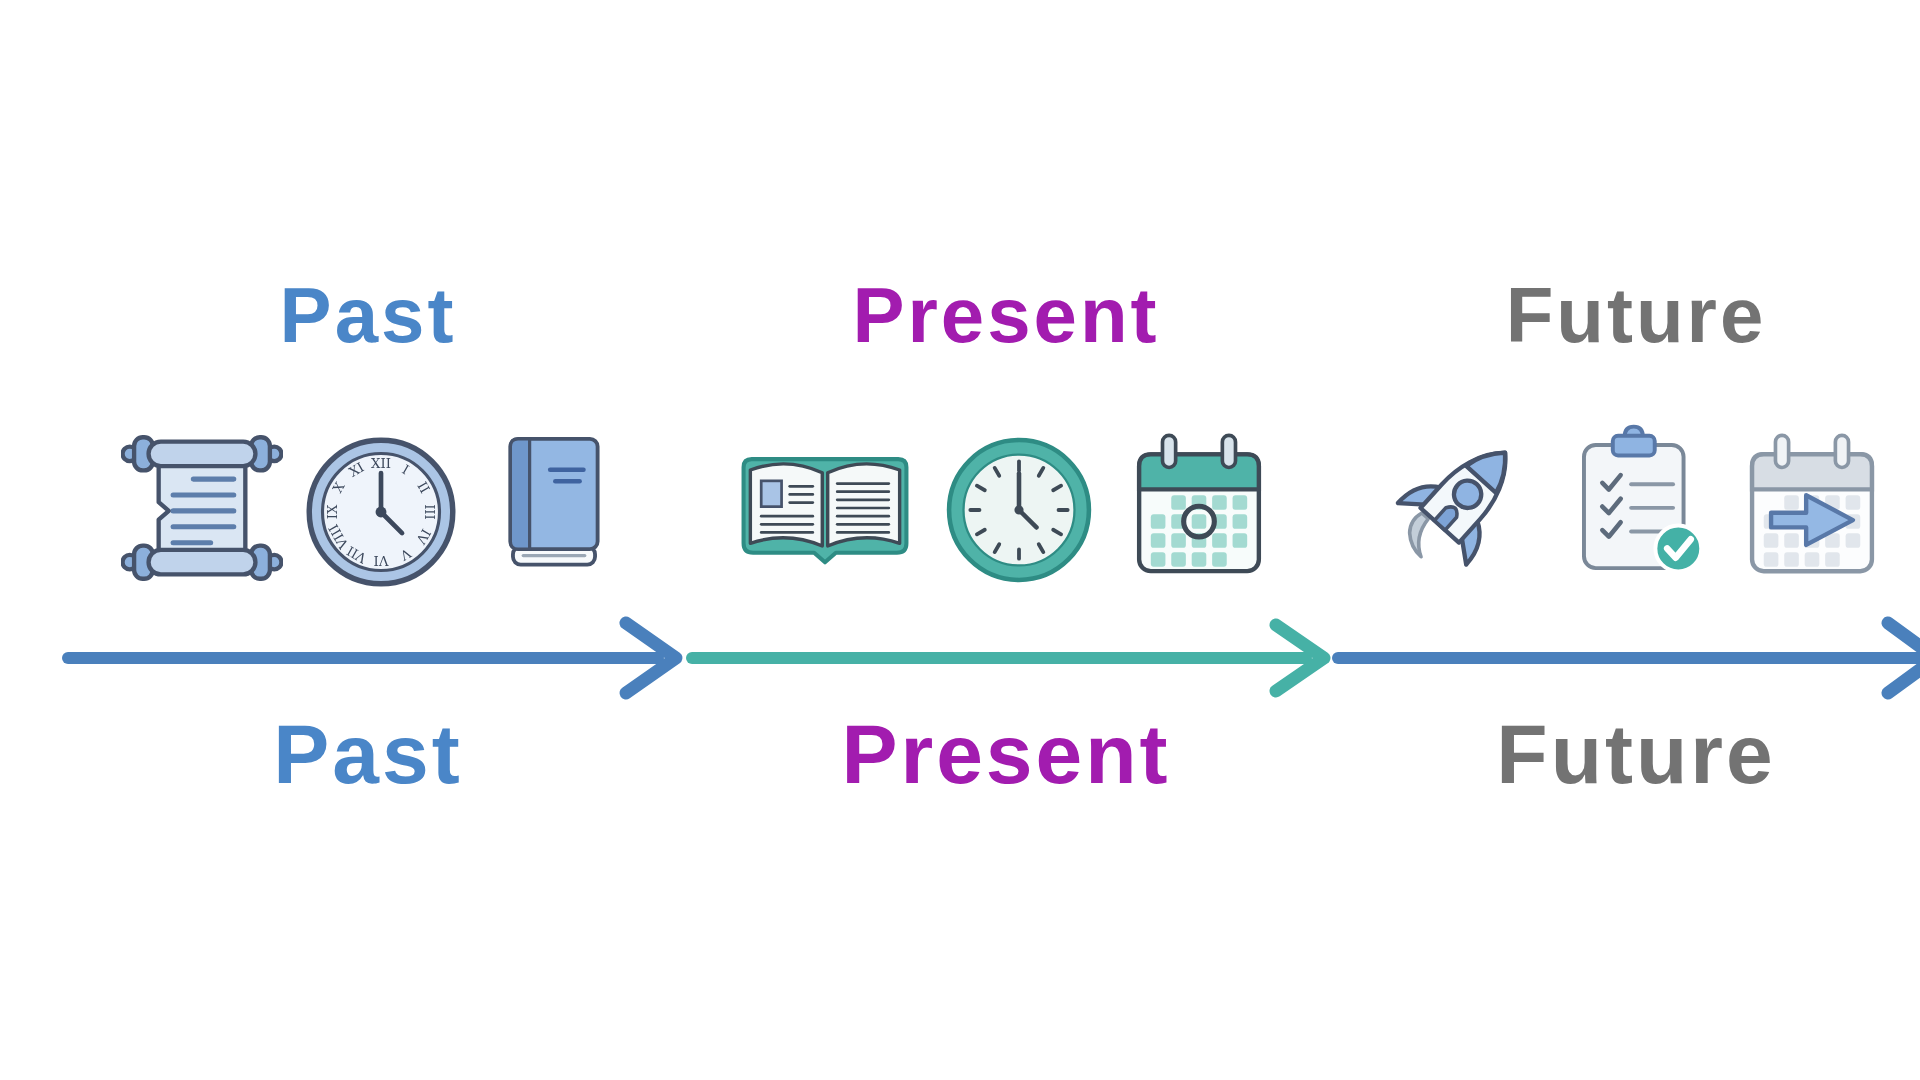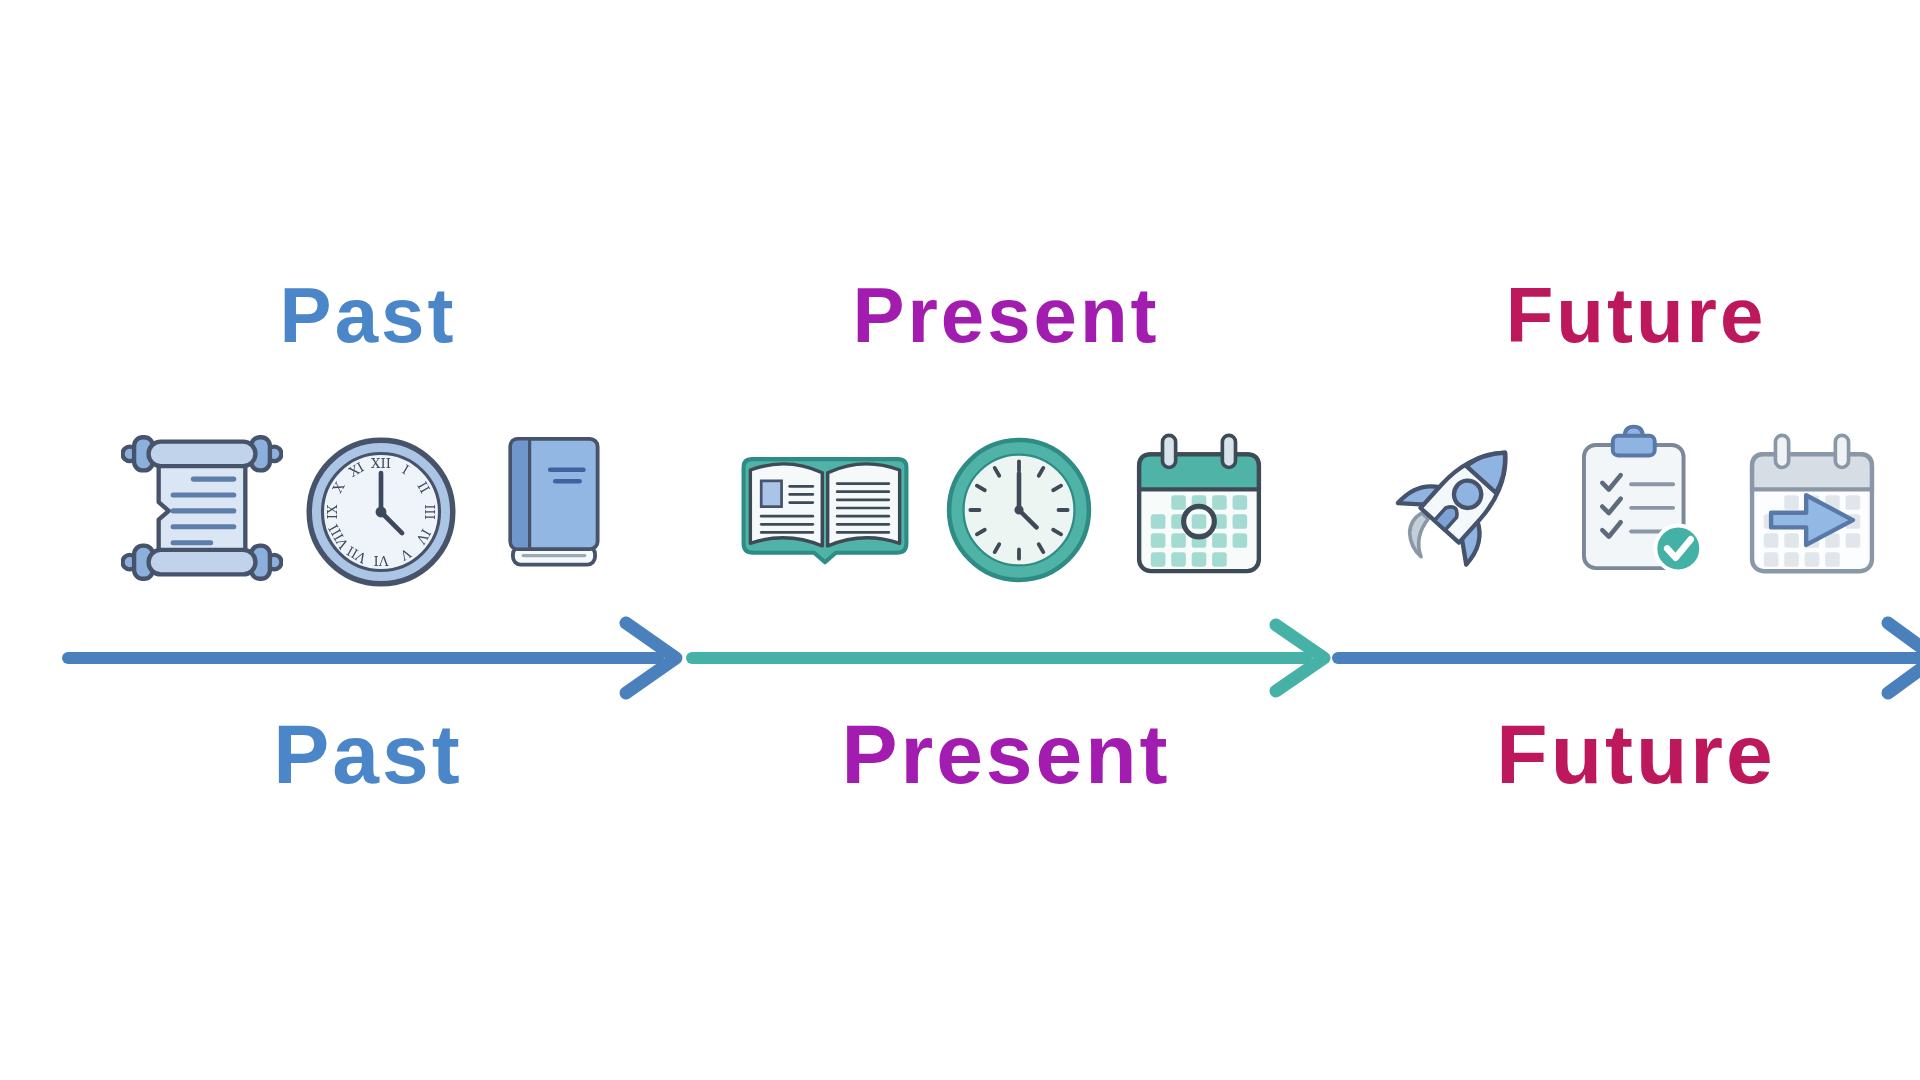--- a/index.html
+++ b/index.html
@@ -17,21 +17,21 @@
     transform: translateX(-50%);
     font-weight: bold;
     letter-spacing: 3px;
     line-height: 1;
     white-space: nowrap;
   }
   .tl-label.top    { font-size: 78px; top: 276px; }
   .tl-label.bottom { font-size: 84px; top: 712px; }
   .c-past    { color: #4a86c8; }
   .c-present { color: #a21caf; }
-  .c-future  { color: #be185d; }
+  .c-future  { color: #737373; }
   .icon { position: absolute; }
   .arrows { position: absolute; left: 0; top: 590px; }
 </style>
 </head>
 <body>
 
 <div class="canvas">
 
   <div class="tl-label top c-past" style="left:322px">Past</div>
   <div class="tl-label top c-present" style="left:960px">Present</div>

